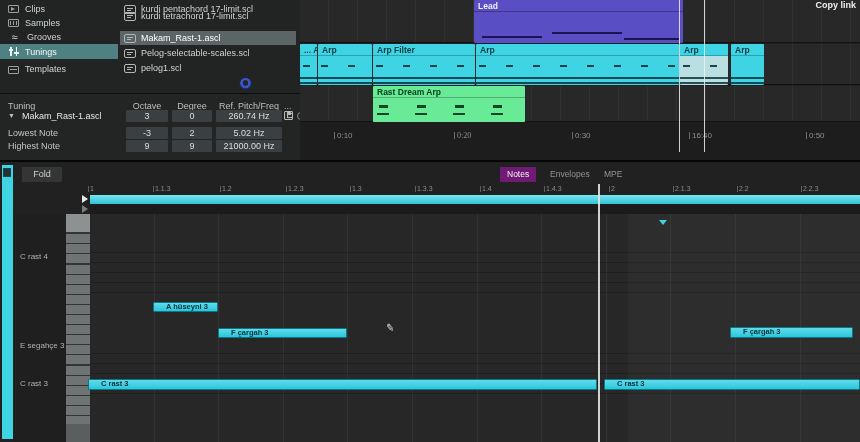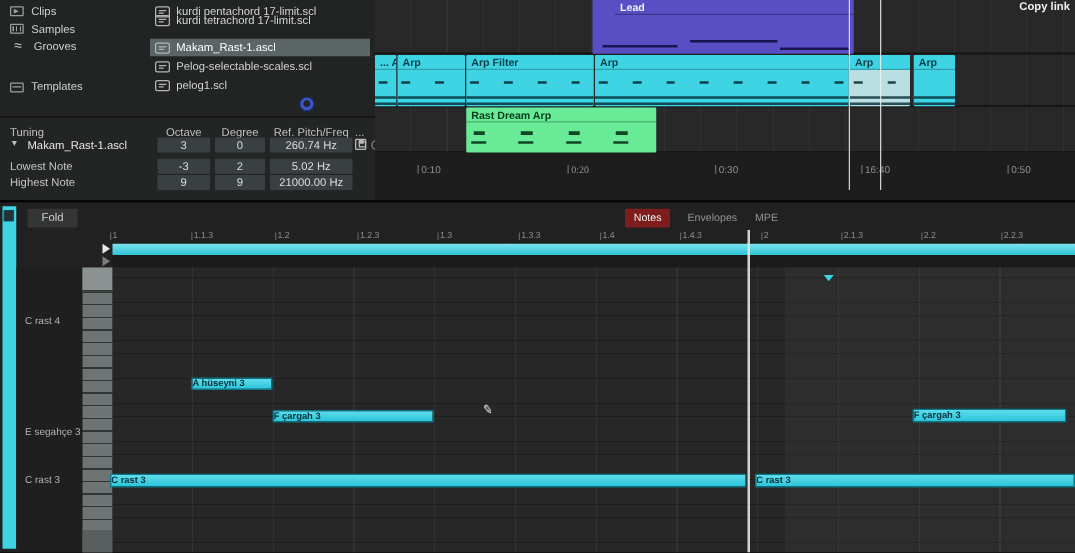--- a/index.html
+++ b/index.html
@@ -66,58 +66,58 @@
      background-repeat: repeat-x, no-repeat; }
   .clip-cyan .body:after { content:""; position:absolute; left:0; right:0; bottom:6px; height:2px; background:rgba(4,40,48,.8); box-shadow:0 5px 0 rgba(4,40,48,.8); }
   .clip-cyan.lit { background:#b9dfe3; }
   .clip-green { background:#68ea96; }
   .clip-green .title { color:#06401d; border-bottom:1px solid rgba(0,0,0,.25); }
   .clip-green .body { position:absolute; left:0; right:0; top:12px; bottom:0;
      background-image:repeating-linear-gradient(90deg, rgba(3,42,18,.85) 0 9px, transparent 9px 38px);
      background-size:100% 2.5px; background-position:6px 7px; background-repeat:repeat-x; }
   .clip-green .body:after { content:""; position:absolute; left:0; right:0; bottom:7px; height:2.5px;
      background-image:repeating-linear-gradient(90deg, rgba(3,42,18,.85) 0 12px, transparent 12px 38px); background-position:4px 0; }
-  .clip-purple { background:#5a4ec5;padding-left:18px; }
+  .clip-purple { background:#5a4ec5; }
   .clip-purple .title { color:#f0f0f5; border-bottom:1px solid rgba(0,0,0,.3); }
   .clip-purple .body { position:absolute; left:0; right:0; top:12px; bottom:0;
      background-image:
        linear-gradient(rgba(20,14,70,.9) 0 0),
        linear-gradient(rgba(20,14,70,.9) 0 0),
        linear-gradient(rgba(20,14,70,.9) 0 0);
      background-size:60px 2px, 70px 2px, 55px 2px;
      background-position:8px 24px, 78px 20px, 150px 26px;
      background-repeat:no-repeat; }
   .vline { position:absolute; top:0; width:1px; background:rgba(240,240,240,.85); }
   .copylink { right:4px; top:0px; font-size:9px; font-weight:bold; color:#f0f0f0; }
 
   
   .editor { left:0; top:160px; width:860px; height:282px; background:#212121; border-top:2px solid #060606; }
   .clip-strip { position:absolute; left:2px; top:3px; width:11px; height:274px; background:#3fd4e4; }
   .strip-sq { position:absolute; left:1px; top:3px; width:8px; height:9px; border:1.5px solid #0c4750; background:#2a3032; }
   .fold-btn { position:absolute; left:22px; top:5px; width:40px; height:15px; background:#343636; color:#cfcfcf; font-size:9px; text-align:center; line-height:15px; border-radius:1px; }
   .tab { position:absolute; top:5px; height:15px; font-size:8.5px; line-height:15px; text-align:center; color:#939393; padding:0 7px; }
-  .tab.sel { background:#7f1d1d; color:#f2f2f2; border-radius:1px; }
+  .tab.sel { background:#701a75; color:#f2f2f2; border-radius:1px; }
   .ruler { position:absolute; left:0; top:22px; width:860px; height:11px; }
   .rtick { position:absolute; top:1px; font-size:7px; color:#8d8d8d; }
   .rtick:before { content:""; position:absolute; left:-2px; top:1px; width:1px; height:6px; background:#5f5f5f; }
   .loopbar { position:absolute; left:90px; top:33px; width:770px; height:9px; background:linear-gradient(#7ae4f0, #2fc3d6); }
   .tri { position:absolute; width:0; height:0; border-top:4.5px solid transparent; border-bottom:4.5px solid transparent; }
   .scrub { position:absolute; left:90px; top:42px; width:770px; height:10px; background:#1b1b1b; }
   .grid { position:absolute; left:90px; top:52px; width:770px; height:230px; background:#272727;
      background-image:
        repeating-linear-gradient(0deg, transparent 0 9.6px, rgba(0,0,0,.22) 9.6px 10.1px),
        repeating-linear-gradient(90deg, transparent 0 63.6px, rgba(255,255,255,.05) 63.6px 64.6px); }
   .grid-lite { position:absolute; left:628px; top:52px; width:232px; height:230px; background:rgba(255,255,255,.03); }
   .gutter { position:absolute; left:13px; top:52px; width:53px; height:230px; background:#1f1f1f; }
   .rowlab { position:absolute; left:20px; font-size:8px; color:#b2b2b2; white-space:nowrap; }
   .keys { position:absolute; left:66px; top:52px; width:24px; height:230px;
      background:repeating-linear-gradient(180deg,#6e7473 0 9px, #303535 9px 10.1px); }
   .keys:before { content:""; position:absolute; left:0; top:0; width:24px; height:18px; background:#8c9291; border-bottom:1px solid #303535; }
   .keys:after { content:""; position:absolute; left:0; bottom:0; width:24px; height:20px; background:#595f5e; }
-  .note { position:absolute; height:10px; background:linear-gradient(#5fdcec,#2cc5da); border:1px solid #0b7888; font-size:7.5px; font-weight:bold; color:#05323a; line-height:8px; padding-left:0; white-space:nowrap; overflow:hidden; border-radius:1px; }
+  .note { position:absolute; height:10px; background:linear-gradient(#5fdcec,#2cc5da); border:1px solid #0b7888; font-size:7.5px; font-weight:bold; color:#05323a; line-height:8px; padding-left:12px; white-space:nowrap; overflow:hidden; border-radius:1px; }
   .playhead { position:absolute; width:1.5px; background:rgba(230,230,230,.9); }
   .cyan-tri { position:absolute; width:0; height:0; border-left:4px solid transparent; border-right:4px solid transparent; border-top:5px solid #3fd4e4; }
   .headph { position:absolute; left:71px; top:50px; width:14px; height:13px; }
   .pencil { position:absolute; font-size:10px; color:#e0e0e0; transform:rotate(8deg); }
 </style>
 </head>
 <body>
 
 <div id="stage">
 
@@ -130,20 +130,27 @@
     </div>
     <div class="side-item" style="top:2px;">
       <span class="mini-box">
           <span class="play-tri"></span>
         </span>
       <span>Clips</span>
     </div>
     <div class="side-item" style="top:30px;">
       <span class="tilde">≈</span>
       <span>Grooves</span>
+    </div>
+    <div class="side-item sel" style="top:44px;">
+      <span class="slider-ic">
+          <i></i>
+          <b></b>
+        </span>
+      <span>Tunings</span>
     </div>
     <div class="side-item" style="top:60px;align-items:flex-end;">
       <span class="tmpl-ic"></span>
       <span>Templates</span>
     </div>
   </div>
 
   <div class="abs filelist">
     <div class="file-row" style="top:2px;">
       <span class="file-ic"></span>

